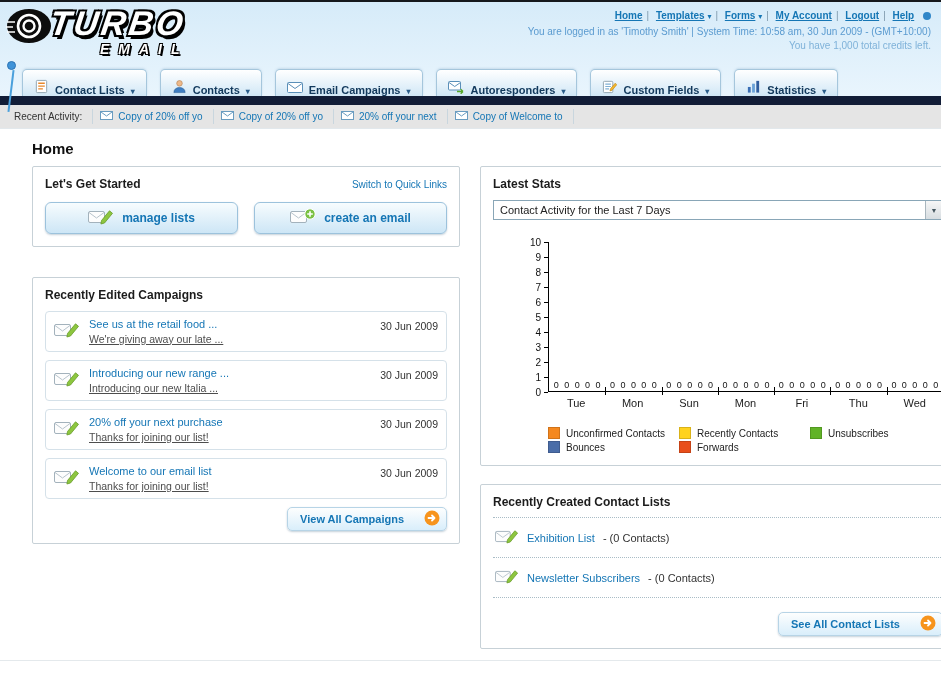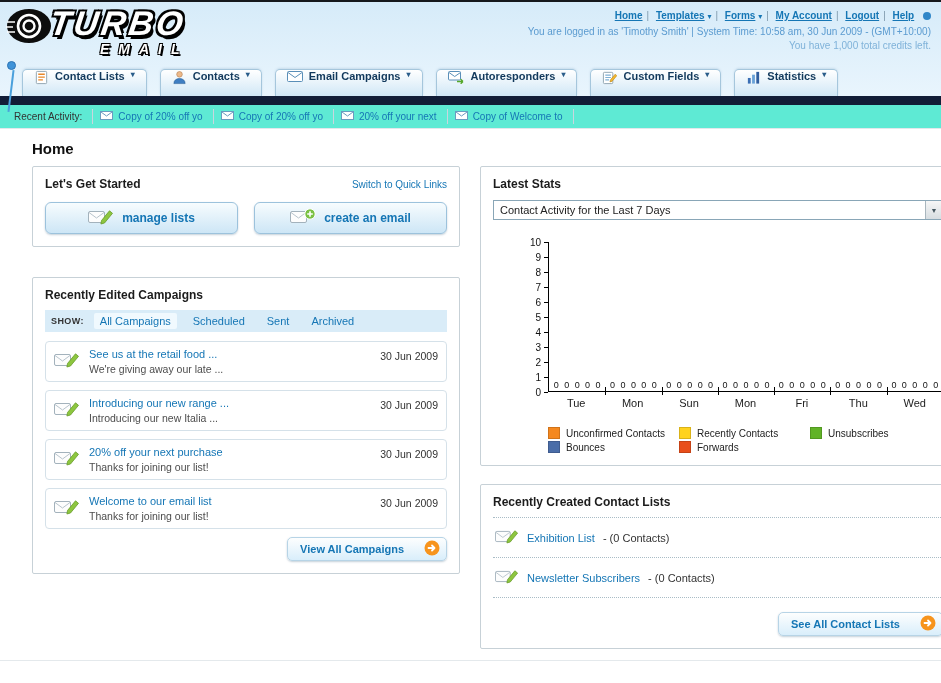--- a/index.html
+++ b/index.html
@@ -33,31 +33,31 @@
   .utility-nav a { color:#1576b5; text-decoration:underline; font-weight:bold; cursor:pointer; }
   .utility-nav .sep { color:#7d98ab; margin:0 4px; }
   .utility-nav .nav-arrow { color:#1576b5; font-size:8px; }
   .status-dot { display:inline-block; width:8px; height:8px; border-radius:50%; background:#2f86c8; margin-left:6px; vertical-align:middle; }
   .login-info { color:#5b9bd0; margin-top:5px; }
   .credits-info { color:#7fb2d9; margin-top:3px; }
 
   
   .main-tabs { height:34px; display:flex; align-items:flex-end; gap:13px; padding-left:22px; }
   .tab {
-    height:27px; padding:0 11px; display:flex; align-items:flex-start; gap:6px;
+    height:27px; padding:0 11px; display:flex; align-items:flex-end; gap:6px;
     border:1px solid #a5c6dc; border-bottom:none; border-radius:5px 5px 0 0;
     background:linear-gradient(#ffffff,#d0e7f6);
     font-size:11px; font-weight:bold; color:#12395c; cursor:pointer;
     box-shadow:0 -1px 2px rgba(120,160,190,.25);
   }
   .tab-arrow { font-size:8px; color:#2a5d8a; }
   .darkbar { height:9px; background:#121d37; }
 
   
-  .activity-bar { height:24px; background:#5eead4; border-bottom:1px solid #e2e8ec; display:flex; align-items:center; padding-left:14px; font-size:10px; color:#333; }
+  .activity-bar { height:24px; background:#e5e5e5; border-bottom:1px solid #e2e8ec; display:flex; align-items:center; padding-left:14px; font-size:10px; color:#333; }
   .activity-label { margin-right:10px; }
   .activity-item { display:inline-flex; align-items:center; gap:5px; color:#1576b5; padding:2px 10px 2px 7px; border-right:1px solid #c9d6de; cursor:pointer; }
   .activity-item:first-of-type { border-left:1px solid #c9d6de; }
 
   
   .page-title { font-size:15px; font-weight:bold; color:#101010; margin:11px 0 9px 32px; }
   .columns { display:flex; align-items:flex-start; gap:20px; padding:0 30px 0 32px; }
   .left-col { width:428px; flex:none; }
   .right-col { flex:1; }
 
@@ -81,21 +81,21 @@
   .show-label { font-size:9px; font-weight:bold; color:#333; letter-spacing:.4px; }
   .filter { color:#1576b5; cursor:pointer; padding:2px 6px; }
   .filter.active { background:#f0f9fe; border-radius:2px; }
   .campaign-list { margin-top:9px; }
   .campaign-item {
     border:1px solid #d5e1e9; border-radius:4px; padding:5px 8px; margin-bottom:8px;
     display:flex; align-items:center; gap:9px; min-height:40px;
   }
   .c-text { line-height:1.35; }
   .c-title { display:block; color:#1576b5; font-size:11px; cursor:pointer; }
-  .c-sub { color:#4d4d4d; font-size:10.5px; }
+  .c-sub { color:#4d4d4d; font-size:10.5px;text-decoration:underline; }
   .c-date { margin-left:auto; align-self:flex-start; padding-top:3px; font-size:10.5px; color:#333; white-space:nowrap; }
 
   .action-btn {
     margin-left:auto; margin-top:6px; height:24px; display:flex; align-items:center; gap:20px;
     padding:0 6px 0 12px; border:1px solid #b7d4e6; border-radius:5px;
     background:linear-gradient(#fdfefe,#d9eefb); color:#1576b5; font-weight:bold; font-size:11px;
     font-family:inherit; cursor:pointer; box-shadow:0 1px 2px rgba(60,100,130,.3);
   }
 
   
@@ -299,27 +299,20 @@
                   <path d="M20 4.2v5.6M17.2 7h5.6" stroke="#fff" stroke-width="1.6"></path>
                 </svg>
             </span>
             <span>create an email</span>
           </button>
         </div>
       </section>
 
       <section class="panel campaigns-panel">
         <h2>Recently Edited Campaigns</h2>
-        <div class="filter-bar">
-          <span class="show-label">SHOW:</span>
-          <a class="filter active">All Campaigns</a>
-          <a class="filter">Scheduled</a>
-          <a class="filter">Sent</a>
-          <a class="filter">Archived</a>
-        </div>
         <div class="campaign-list">
           <div class="campaign-item">
             <span><svg width="26" height="20" viewBox="0 0 26 20">
                   <rect x=".5" y="4.5" width="16" height="11" rx="1.5" fill="#fdfdfd" stroke="#a3b2bc"></rect>
                   <path d="M1 5.5l7.5 5.5L16 5.5" fill="none" stroke="#b8c4cc"></path>
                   <path d="M13.5 13.5L21.5 3.8l3 2.5-8 9.7-3.6 1z" fill="#8dc63f" stroke="#679a28" stroke-width=".8" stroke-linejoin="round"></path>
                 </svg></span>
             <div class="c-text">
               <a class="c-title">See us at the retail food ...</a>
               <div class="c-sub">We're giving away our late ...</div>

